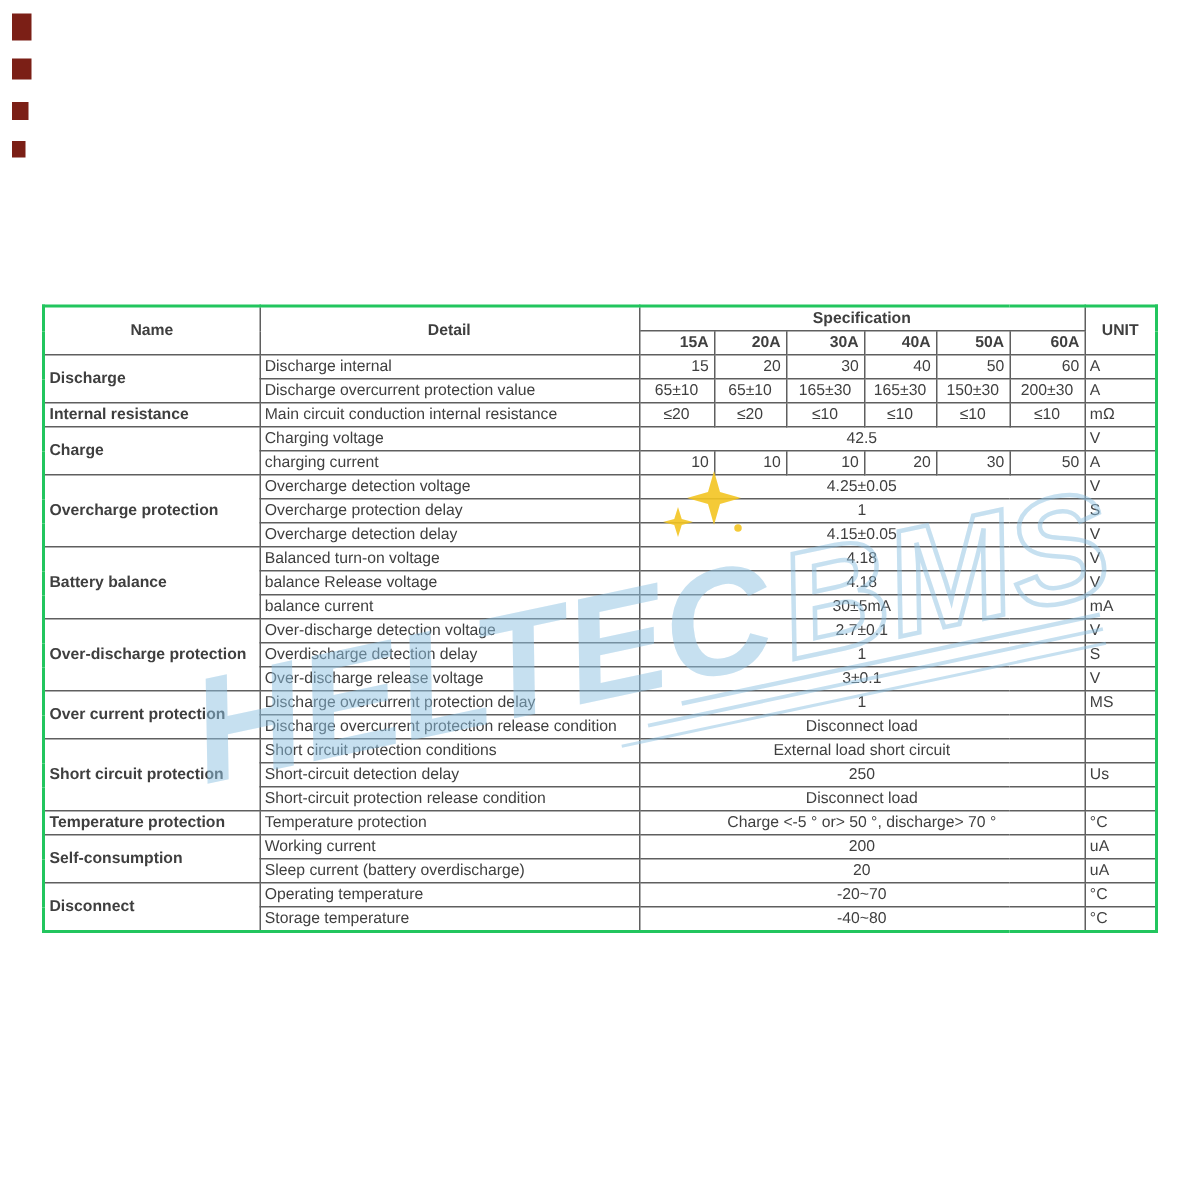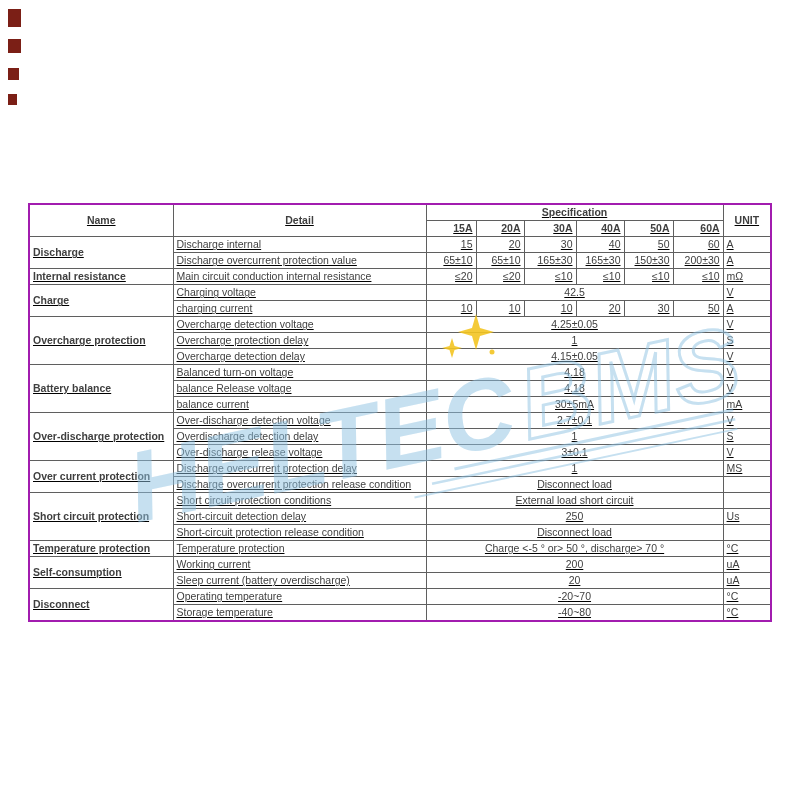--- a/index.html
+++ b/index.html
@@ -12,27 +12,27 @@
   #rm2{left:8px;top:39px;width:13px;height:14px;}
   #rm3{left:8px;top:68px;width:11px;height:12px;}
   #rm4{left:8px;top:94px;width:9px;height:11px;}
 
   
   table.spec{position:absolute;left:28px;top:203px;width:742px;border-collapse:collapse;
              table-layout:fixed;z-index:2;background:transparent;}
   table.spec td{border:1px solid #5f5f5f;font-size:10.5px;color:#3f3f3f;padding:0 3px;
                 height:15px;line-height:1.15;white-space:nowrap;overflow:hidden;
                 background:transparent;}
-  table.spec{border:2px solid #a21caf;text-decoration:underline;}
+  table.spec{border:2px solid #22c55e;}
   thead td{font-weight:bold;font-size:11px;color:#333;text-align:center;height:16px;}
   td.spec-col-h{text-align:right;}
   td.name-cell{font-weight:bold;font-size:11px;color:#333;}
   td.detail-cell{text-align:left;}
   td.v-right{text-align:right;padding-right:2px;}
-  td.v-left{text-align:right;}
+  td.v-left{text-align:center;}
   td.merge-cell{text-align:center;margin-left:16px;}
   td.unit-cell{text-align:left;}
 
   
   #watermark{position:absolute;left:112px;top:292px;width:630px;height:240px;
              transform:rotate(-12deg);opacity:0.5;z-index:3;pointer-events:none;}
   #sparkles{position:absolute;left:438px;top:310px;z-index:4;opacity:0.9;pointer-events:none;}
 </style>
 </head>
 <body>

